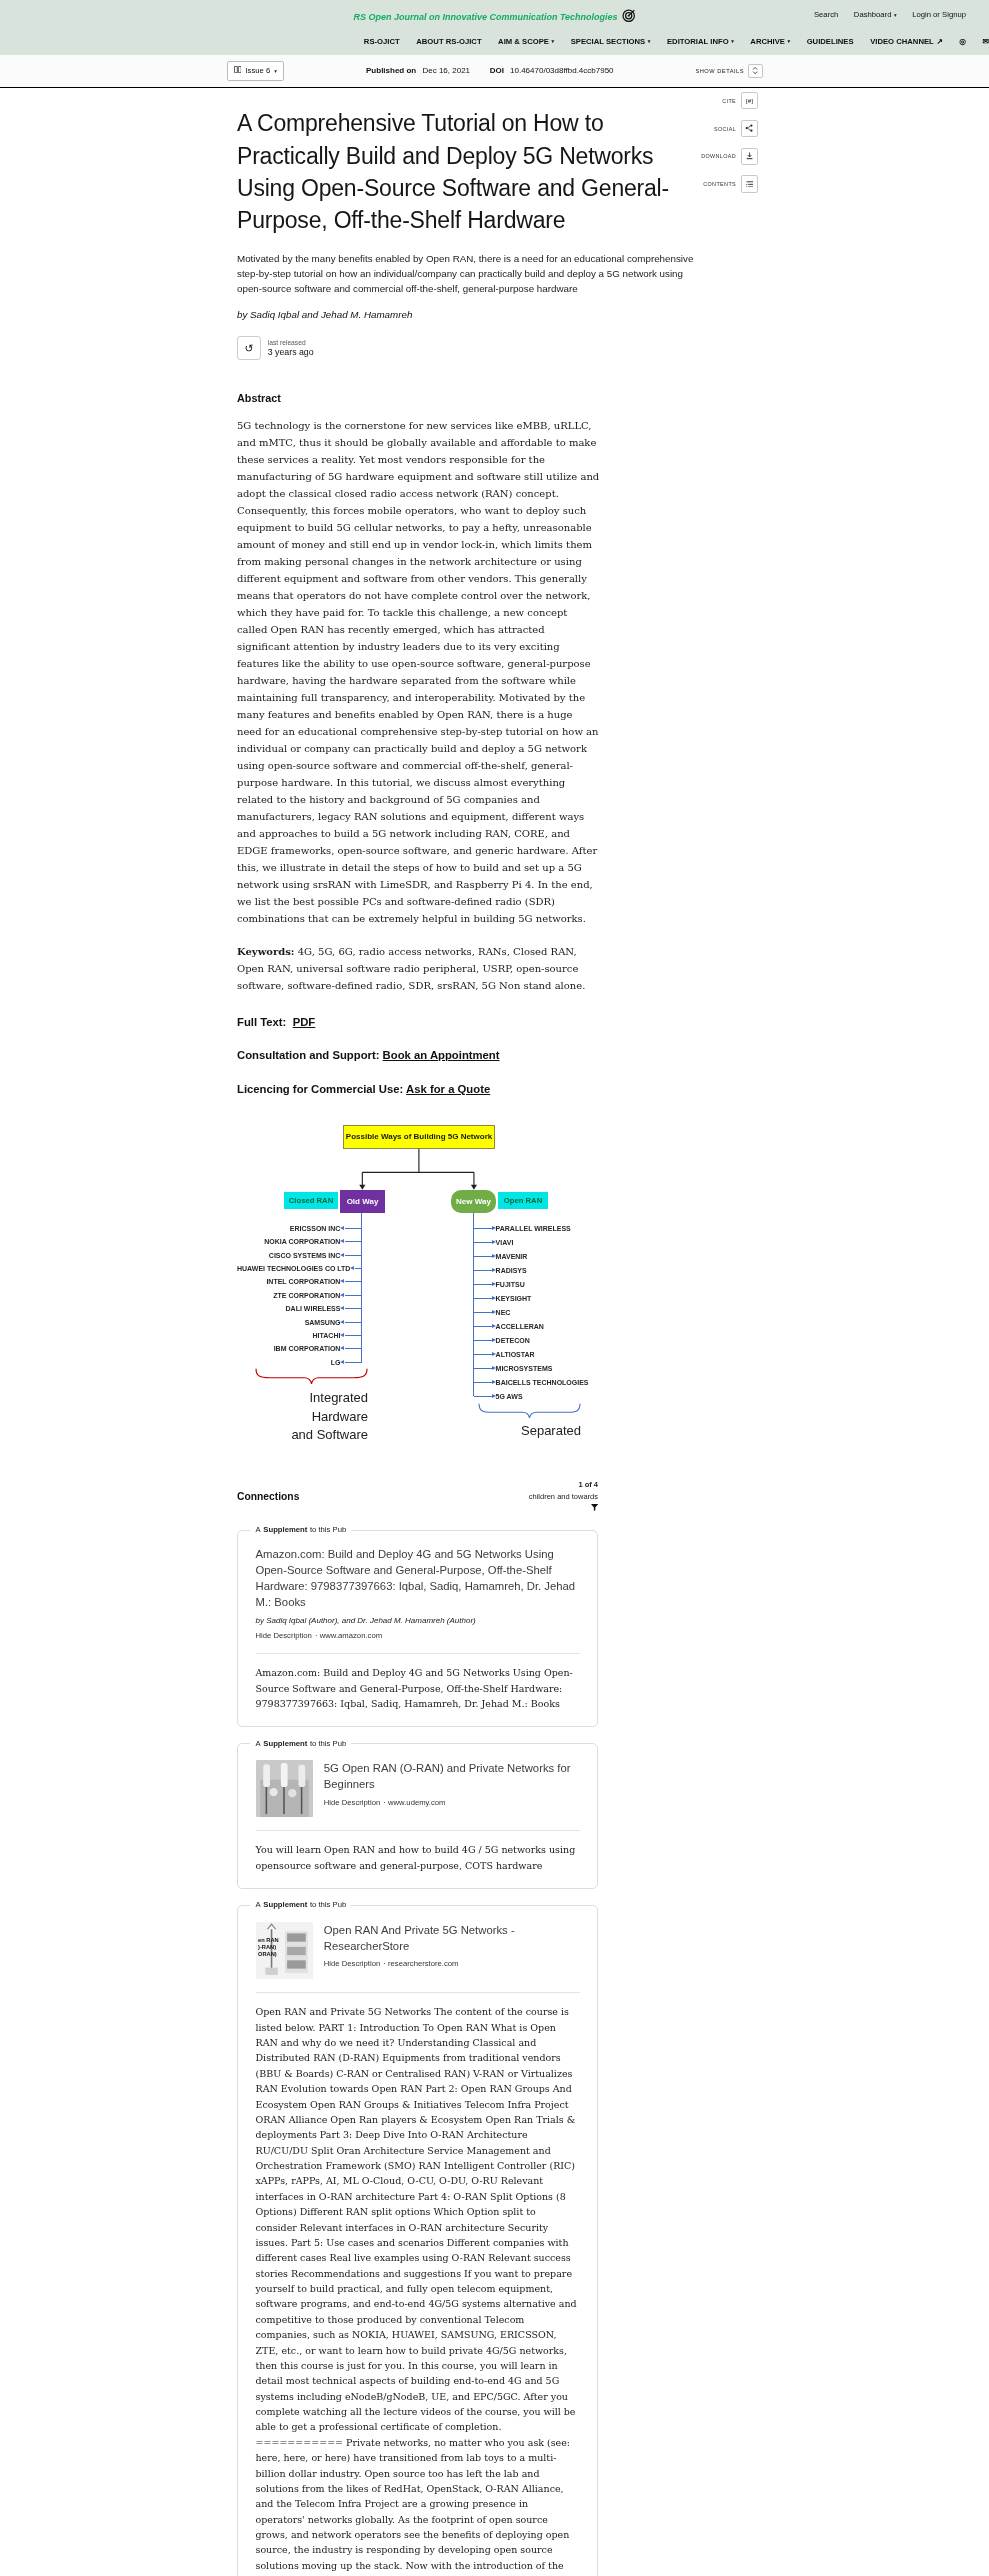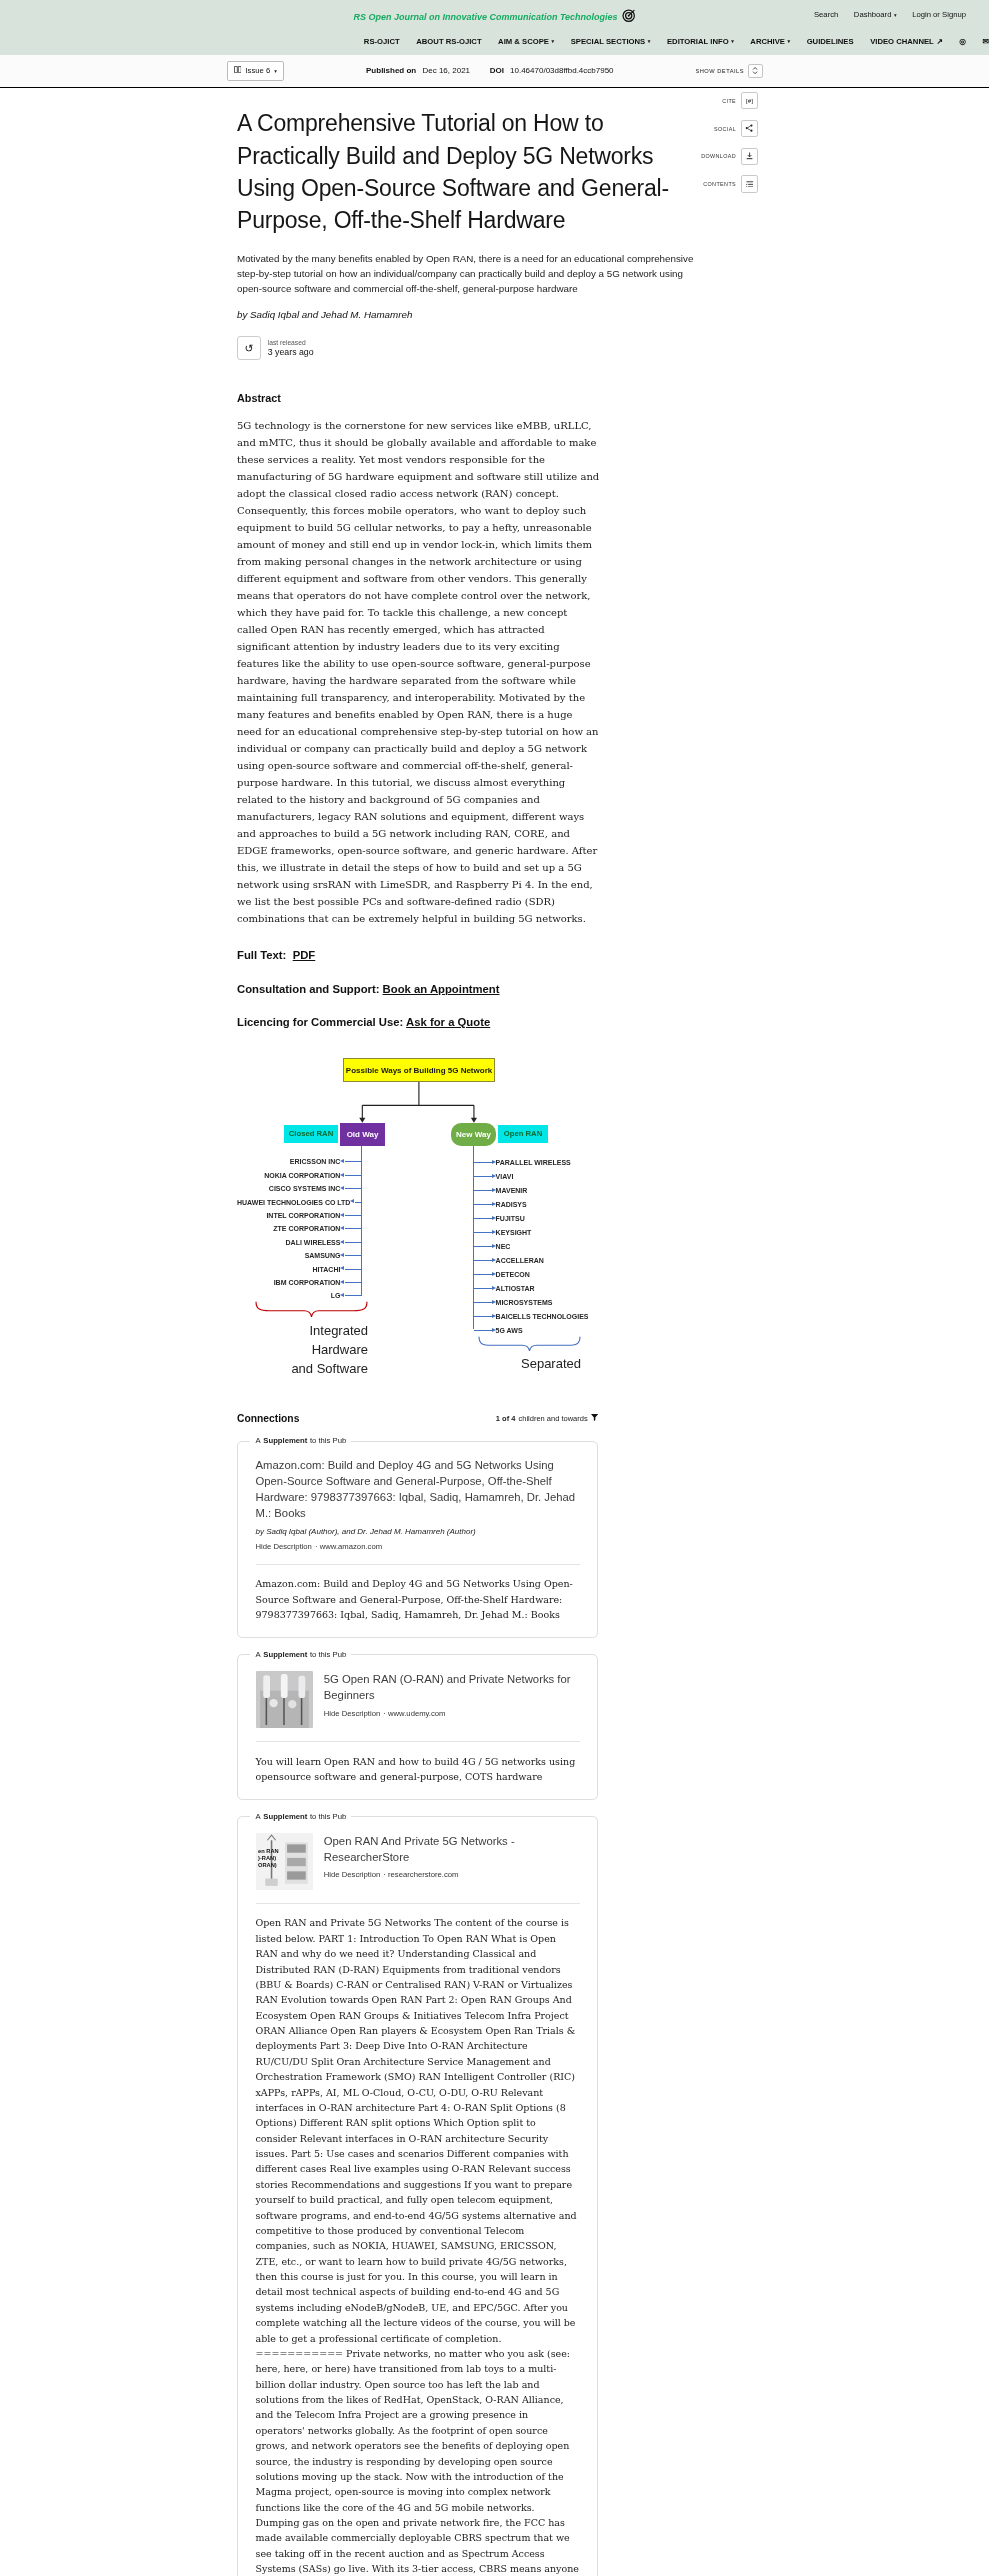--- a/index.html
+++ b/index.html
@@ -85,21 +85,21 @@
   .arrow-r::before { content:""; position:absolute; right:-4.1px; top:-2.1px;
                      border-top:2.6px solid transparent; border-bottom:2.6px solid transparent;
                      border-left:4.6px solid #4472c4; }
   .brace { position:absolute; }
   .d-caption { position:absolute; font-size:13px; line-height:1.45; color:#222; text-align:right; }
 
   
   .connections { margin-top:33px; width:361px; }
   .conn-head { display:flex; justify-content:space-between; align-items:center; }
   .conn-title { font-size:10.3px; font-weight:700; }
-  .conn-counter { display:flex; align-items:flex-end; gap:3.1px; font-size:7.5px; color:#222; }
+  .conn-counter { display:flex; align-items:flex-end; gap:3.1px; font-size:7.5px; color:#222;flex-direction:column; }
   .conn-counter b { font-weight:700; }
   .card { border:0.5px solid #ddd; border-radius:5.2px; margin-top:16.5px; padding:15.5px 17.5px 14.4px;
           position:relative; background:#fff; }
   .card-tag { position:absolute; top:-5.7px; left:12.4px; background:#fff; padding:0 5.2px; font-size:7.7px;
               color:#222; display:flex; gap:2.6px; }
   .card-head { display:flex; gap:11.3px; }
   .thumb { width:57px; height:57px; flex:0 0 57px; overflow:hidden; border-radius:1px; }
   .card-title { font-size:11.3px; line-height:1.42; color:#3d3d3d; font-weight:500; cursor:pointer; }
   .card-byline { font-style:italic; font-size:8px; margin-top:5.7px; color:#222; }
   .card-meta { margin-top:5.7px; font-size:7.7px; color:#333; display:flex; gap:3.1px; }
@@ -248,20 +248,24 @@
   <div class="release">
     <div class="release-btn">↺</div>
     <div>
       <div class="release-label">last released</div>
       <div class="release-value">3 years ago</div>
     </div>
   </div>
 
   <div class="abstract-h">Abstract</div>
   <div class="abstract-body serif">5G technology is the cornerstone for new services like eMBB, uRLLC, and mMTC, thus it should be globally available and affordable to make these services a reality. Yet most vendors responsible for the manufacturing of 5G hardware equipment and software still utilize and adopt the classical closed radio access network (RAN) concept. Consequently, this forces mobile operators, who want to deploy such equipment to build 5G cellular networks, to pay a hefty, unreasonable amount of money and still end up in vendor lock-in, which limits them from making personal changes in the network architecture or using different equipment and software from other vendors. This generally means that operators do not have complete control over the network, which they have paid for. To tackle this challenge, a new concept called Open RAN has recently emerged, which has attracted significant attention by industry leaders due to its very exciting features like the ability to use open-source software, general-purpose hardware, having the hardware separated from the software while maintaining full transparency, and interoperability. Motivated by the many features and benefits enabled by Open RAN, there is a huge need for an educational comprehensive step-by-step tutorial on how an individual or company can practically build and deploy a 5G network using open-source software and commercial off-the-shelf, general-purpose hardware. In this tutorial, we discuss almost everything related to the history and background of 5G companies and manufacturers, legacy RAN solutions and equipment, different ways and approaches to build a 5G network including RAN, CORE, and EDGE frameworks, open-source software, and generic hardware. After this, we illustrate in detail the steps of how to build and set up a 5G network using srsRAN with LimeSDR, and Raspberry Pi 4. In the end, we list the best possible PCs and software-defined radio (SDR) combinations that can be extremely helpful in building 5G networks.</div>
+  <div class="keywords serif">
+    <b>Keywords:</b>
+    <span>4G, 5G, 6G, radio access networks, RANs, Closed RAN, Open RAN, universal software radio peripheral, USRP, open-source software, software-defined radio, SDR, srsRAN, 5G Non stand alone.</span>
+  </div>
 
   <div class="res-line">
     <span>Full Text:</span>&nbsp;&nbsp;<span class="res-link">PDF</span>
   </div>
   <div class="res-line">
     <span>Consultation and Support:</span> <span class="res-link">Book an Appointment</span>
   </div>
   <div class="res-line">
     <span>Licencing for Commercial Use:</span> <span class="res-link">Ask for a Quote</span>
   </div>

